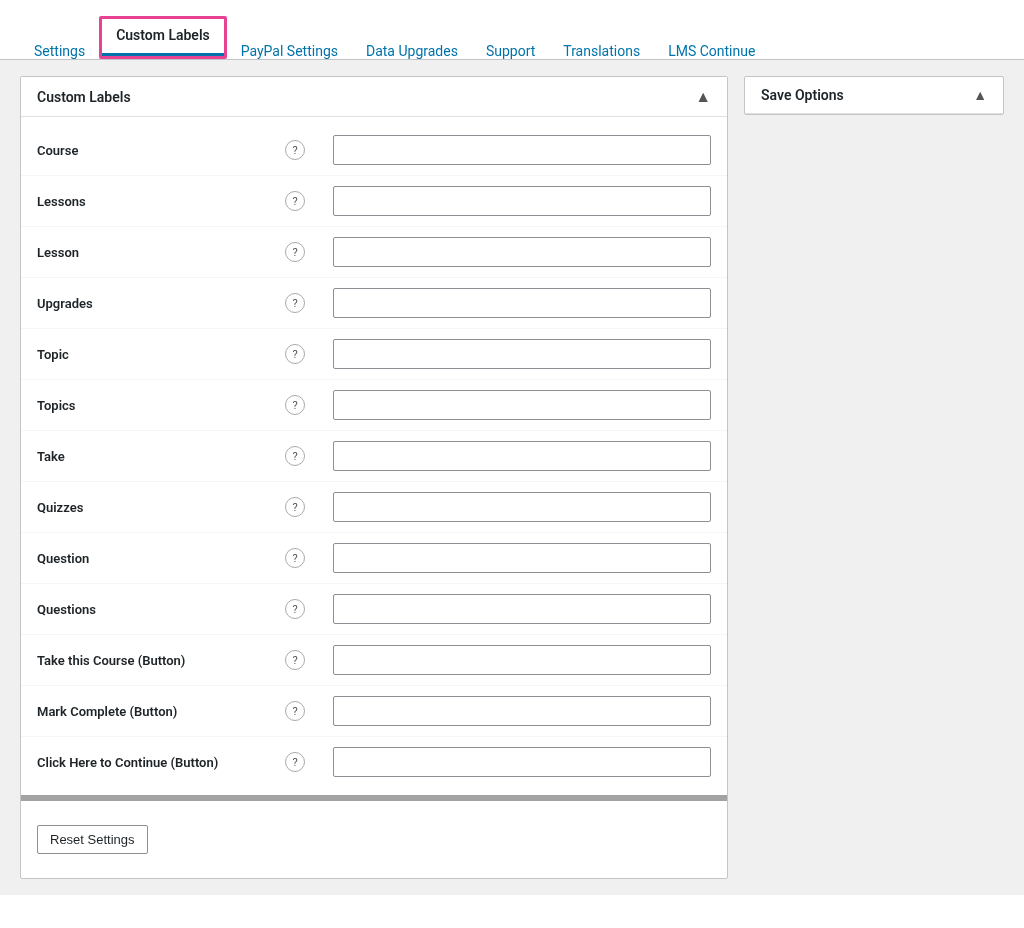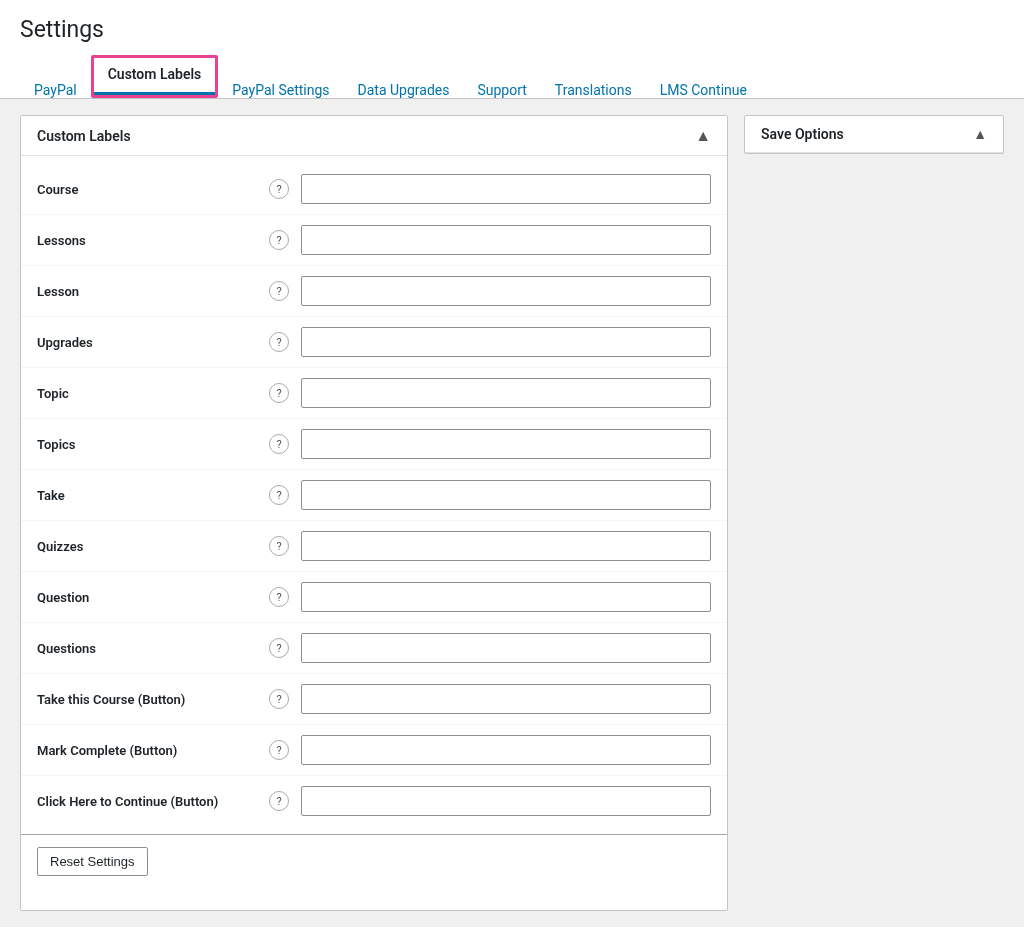--- a/index.html
+++ b/index.html
@@ -74,21 +74,21 @@
     }
     .form-table {
       width: 100%;
       padding: 8px 0;
     }
     .form-row {
       display: flex;
       align-items: center;
       padding: 10px 16px;
       border-bottom: 1px solid #f5f5f5;
-      gap: 12px;
+      gap: 28px;
     }
     .form-row:last-child {
       border-bottom: none;
       align-items: center;
     }
     .field-label {
       width: 220px;
       font-size: 13px;
       font-weight: 600;
       color: #1d2327;
@@ -113,22 +113,22 @@
       height: 30px;
       border: 1px solid #8c8f94;
       border-radius: 2px;
       padding: 4px 8px;
       font-size: 14px;
       background: #fff;
       color: #1d2327;
       outline: none;
     }
     .panel-footer {
-      padding: 12px 16px;
-      border-top: 1px solid #a3a3a3;
+      padding: 24px 16px;
+      border-top: 6px solid #a3a3a3;
     }
     .reset-btn {
       background: #fff;
       border: 1px solid #8c8f94;
       border-radius: 2px;
       padding: 6px 12px;
       font-size: 13px;
       cursor: pointer;
       color: #1d2327;
     }
@@ -178,25 +178,24 @@
       height: 3px;
       background: #0073aa;
       margin-top: 2px;
     }
   </style>
 </head>
 <body>
 
 <div class="page-wrapper">
   <div class="page-header">
-    <h1 class="page-title">Settings</h1>
     <nav>
       <ul class="nav-tabs">
         <li>
-          <a class="nav-tab">PayPal</a>
+          <a class="nav-tab">Settings</a>
         </li>
         <li style="position:relative;">
           <div class="custom-labels-box">
             <a class="nav-tab nav-tab-active-custom" style="display:block; color:#1d2327; font-weight:600; padding:8px 14px 6px 14px;">Custom Labels</a>
             <div class="blue-underline"></div>
           </div>
         </li>
         <li>
           <a class="nav-tab">PayPal Settings</a>
         </li>

